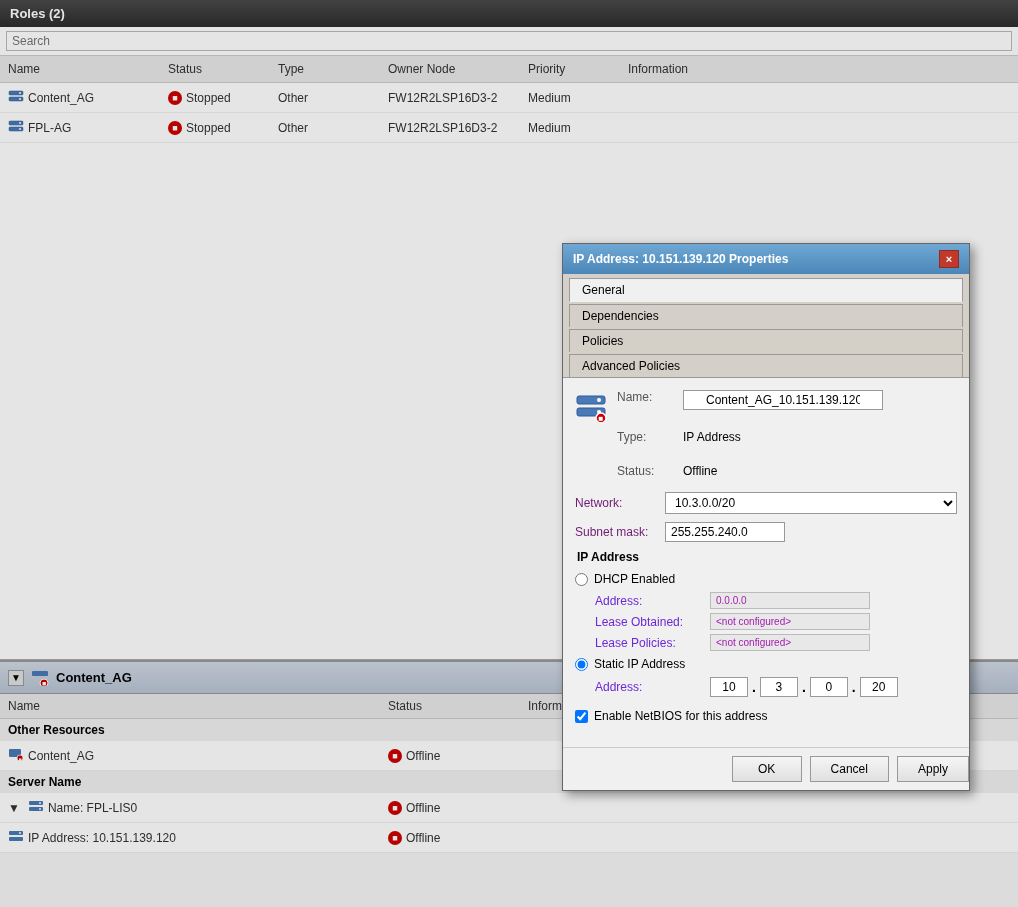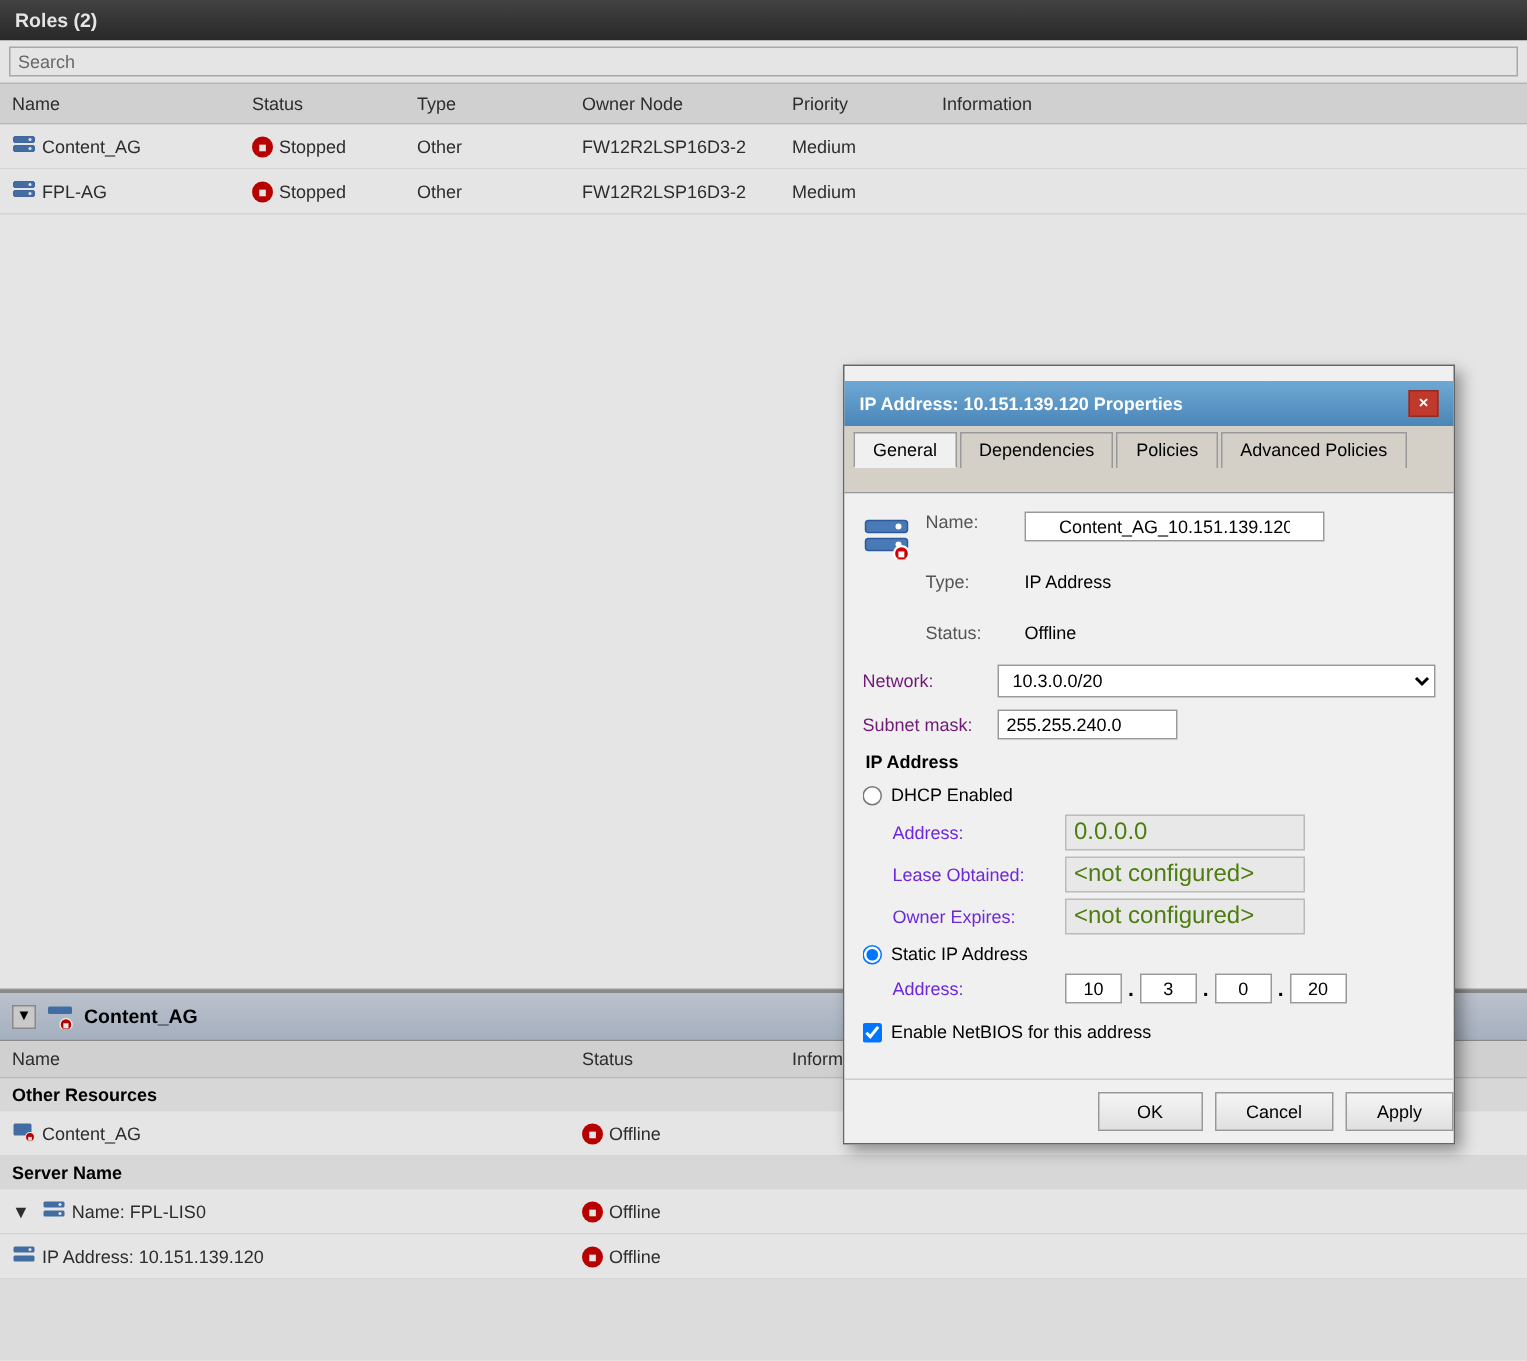--- a/index.html
+++ b/index.html
@@ -176,41 +176,41 @@
     }
     .dialog-titlebar {
       background: linear-gradient(to bottom, #6fa8d4, #4a86b8);
       color: #fff;
       padding: 6px 10px;
       display: flex;
       align-items: center;
       justify-content: space-between;
       font-size: 12px;
       font-weight: bold;
-      margin-top: 10px;
     }
     .dialog-close-btn {
       width: 20px;
       height: 18px;
       background: #c0392b;
       border: 1px solid #922b21;
       color: #fff;
       display: flex;
       align-items: center;
       justify-content: center;
       cursor: pointer;
       font-size: 11px;
       font-weight: bold;
     }
     .dialog-tabs {
       display: flex;
       background: #d4d0c8;
       border-bottom: 1px solid #999;
-      padding: 4px 6px 16px;
+      padding: 4px 6px 0;
       gap: 2px;
+      flex-direction: column;
     }
     .dialog-tab {
       padding: 4px 12px;
       background: #d4d0c8;
       border: 1px solid #999;
       border-bottom: none;
       font-size: 12px;
       cursor: pointer;
     }
     .dialog-tab.active {
@@ -296,23 +296,23 @@
       font-size: 12px;
     }
     .field-label {
       width: 115px;
       color: #6d28d9;
     }
     .field-input {
       width: 160px;
       border: 1px solid #bbb;
       padding: 2px 5px;
-      font-size: 16px;
+      font-size: 10px;
       background: #e8e8e8;
-      color: #4d7c0f;
+      color: #a21caf;
     }
     .ip-address-boxes {
       display: flex;
       align-items: center;
       gap: 4px;
     }
     .ip-box {
       width: 38px;
       border: 1px solid #999;
       padding: 2px 4px;
@@ -548,21 +548,21 @@
     <div class="dhcp-fields">
       <div class="field-row">
         <span class="field-label">Address:</span>
         <input type="text" class="field-input" disabled="" value="0.0.0.0" style="">
       </div>
       <div class="field-row">
         <span class="field-label">Lease Obtained:</span>
         <input type="text" class="field-input" disabled="" value="&lt;not configured&gt;" style="">
       </div>
       <div class="field-row">
-        <span class="field-label">Owner Expires:</span>
+        <span class="field-label">Lease Policies:</span>
         <input type="text" class="field-input" disabled="" value="&lt;not configured&gt;" style="">
       </div>
     </div>
 
     <div class="radio-row">
       <input type="radio" name="ipmode" checked="" style="">
       <span>Static IP Address</span>
     </div>
     <div class="static-fields">
       <div class="field-row">

